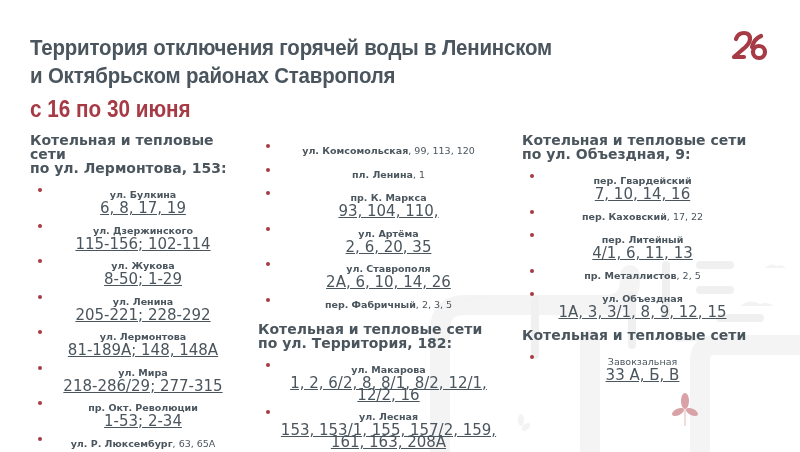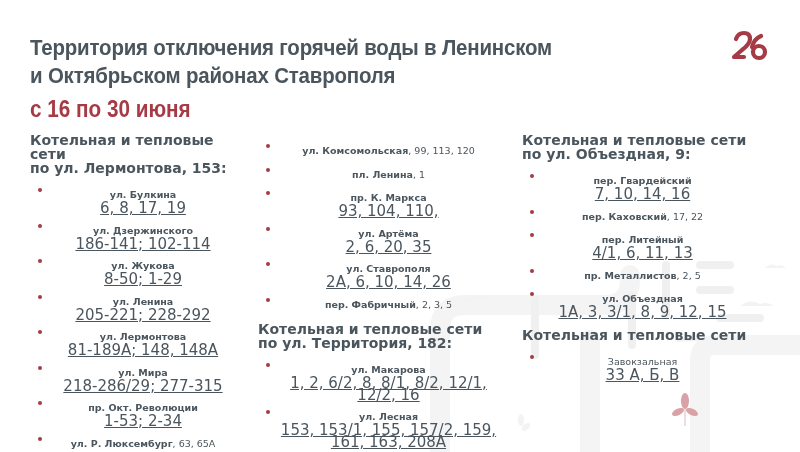--- a/index.html
+++ b/index.html
@@ -87,21 +87,21 @@
   </g>
 </svg>
 
 <div class="col col1">
   <div class="heading">
     <span>Котельная и тепловые сети</span><br>
     <span>по ул. Лермонтова, 153:</span>
   </div>
   <ul class="list">
     <li class="item"><span class="dot"></span><span class="street">ул. Булкина</span><span class="nums">6, 8, 17, 19</span></li>
-    <li class="item"><span class="dot"></span><span class="street">ул. Дзержинского</span><span class="nums">186-141; 102-114</span></li>
+    <li class="item"><span class="dot"></span><span class="street">ул. Дзержинского</span><span class="nums">115-156; 102-114</span></li>
     <li class="item"><span class="dot"></span><span class="street">ул. Жукова</span><span class="nums">8-50; 1-29</span></li>
     <li class="item"><span class="dot"></span><span class="street">ул. Ленина</span><span class="nums">205-221; 228-292</span></li>
     <li class="item"><span class="dot"></span><span class="street">ул. Лермонтова</span><span class="nums">81-189А; 148, 148А</span></li>
     <li class="item"><span class="dot"></span><span class="street">ул. Мира</span><span class="nums">218-286/29; 277-315</span></li>
     <li class="item"><span class="dot"></span><span class="street">пр. Окт. Революции</span><span class="nums">1-53; 2-34</span></li>
     <li class="item"><span class="dot"></span><span class="street">ул. Р. Люксембург</span><span class="inline-nums">, 63, 65А</span></li>
     <li class="item"><span class="dot"></span><span class="street">ул. Советская</span></li>
   </ul>
 </div>
 

